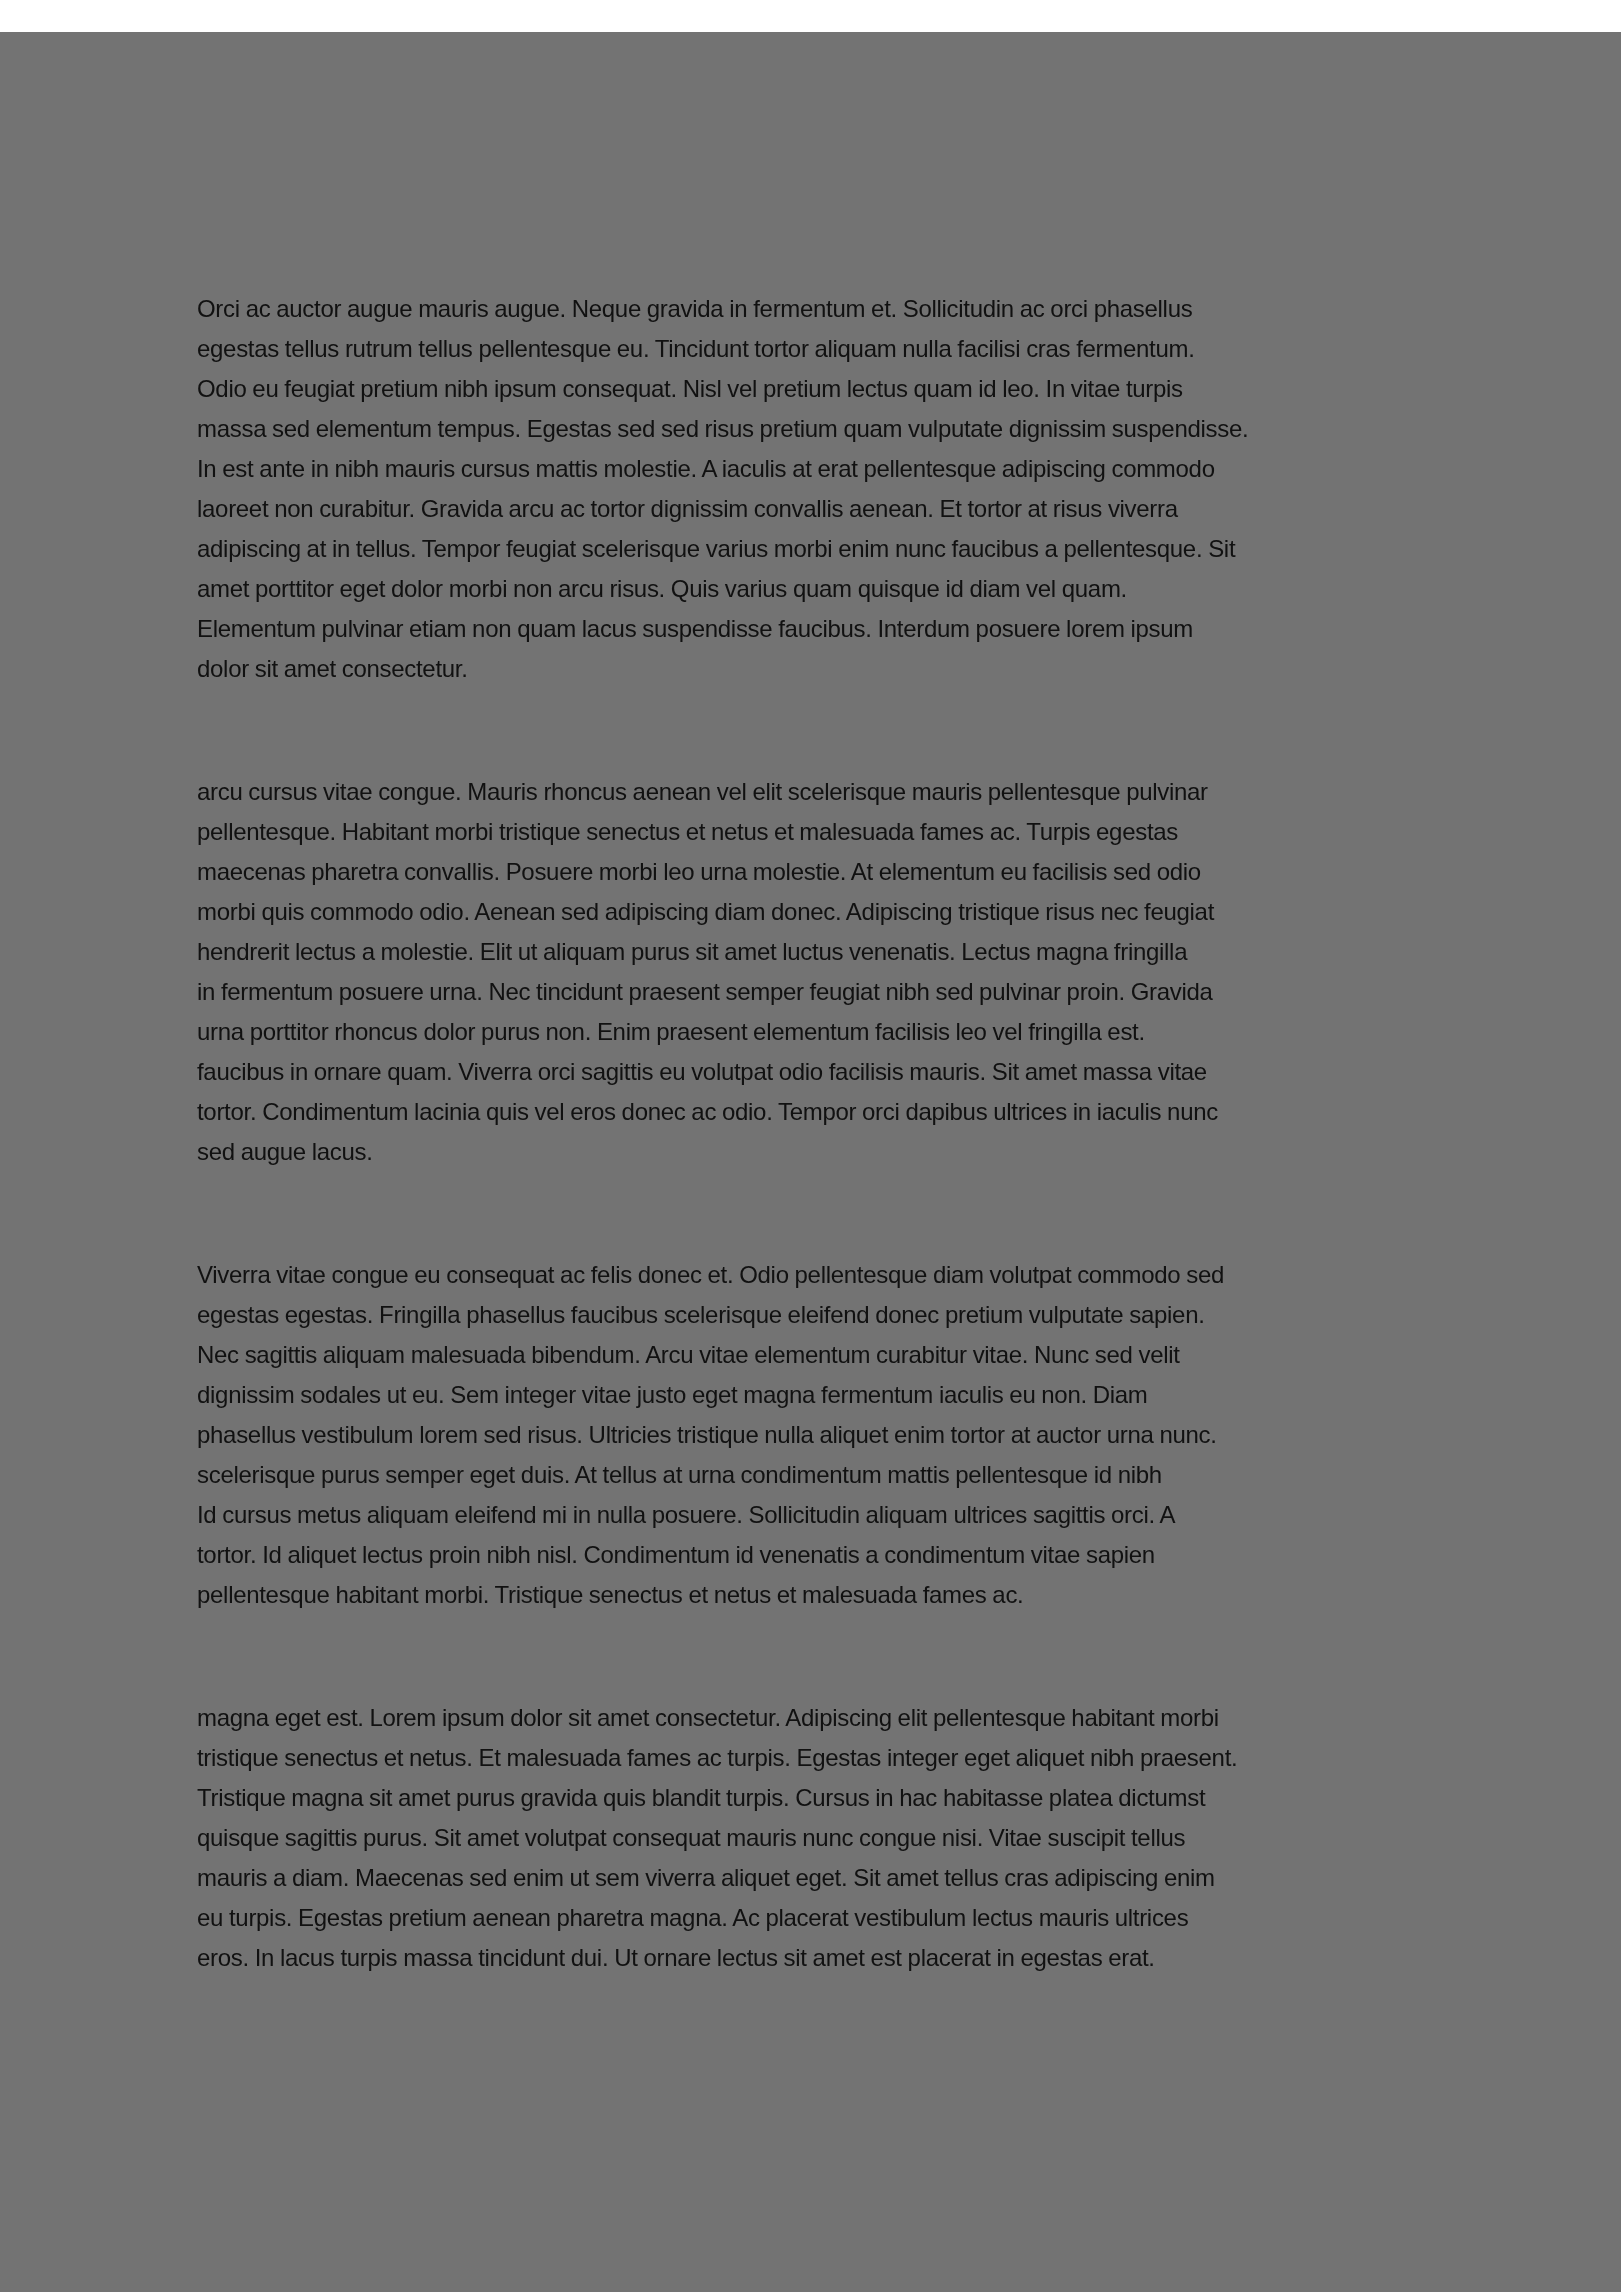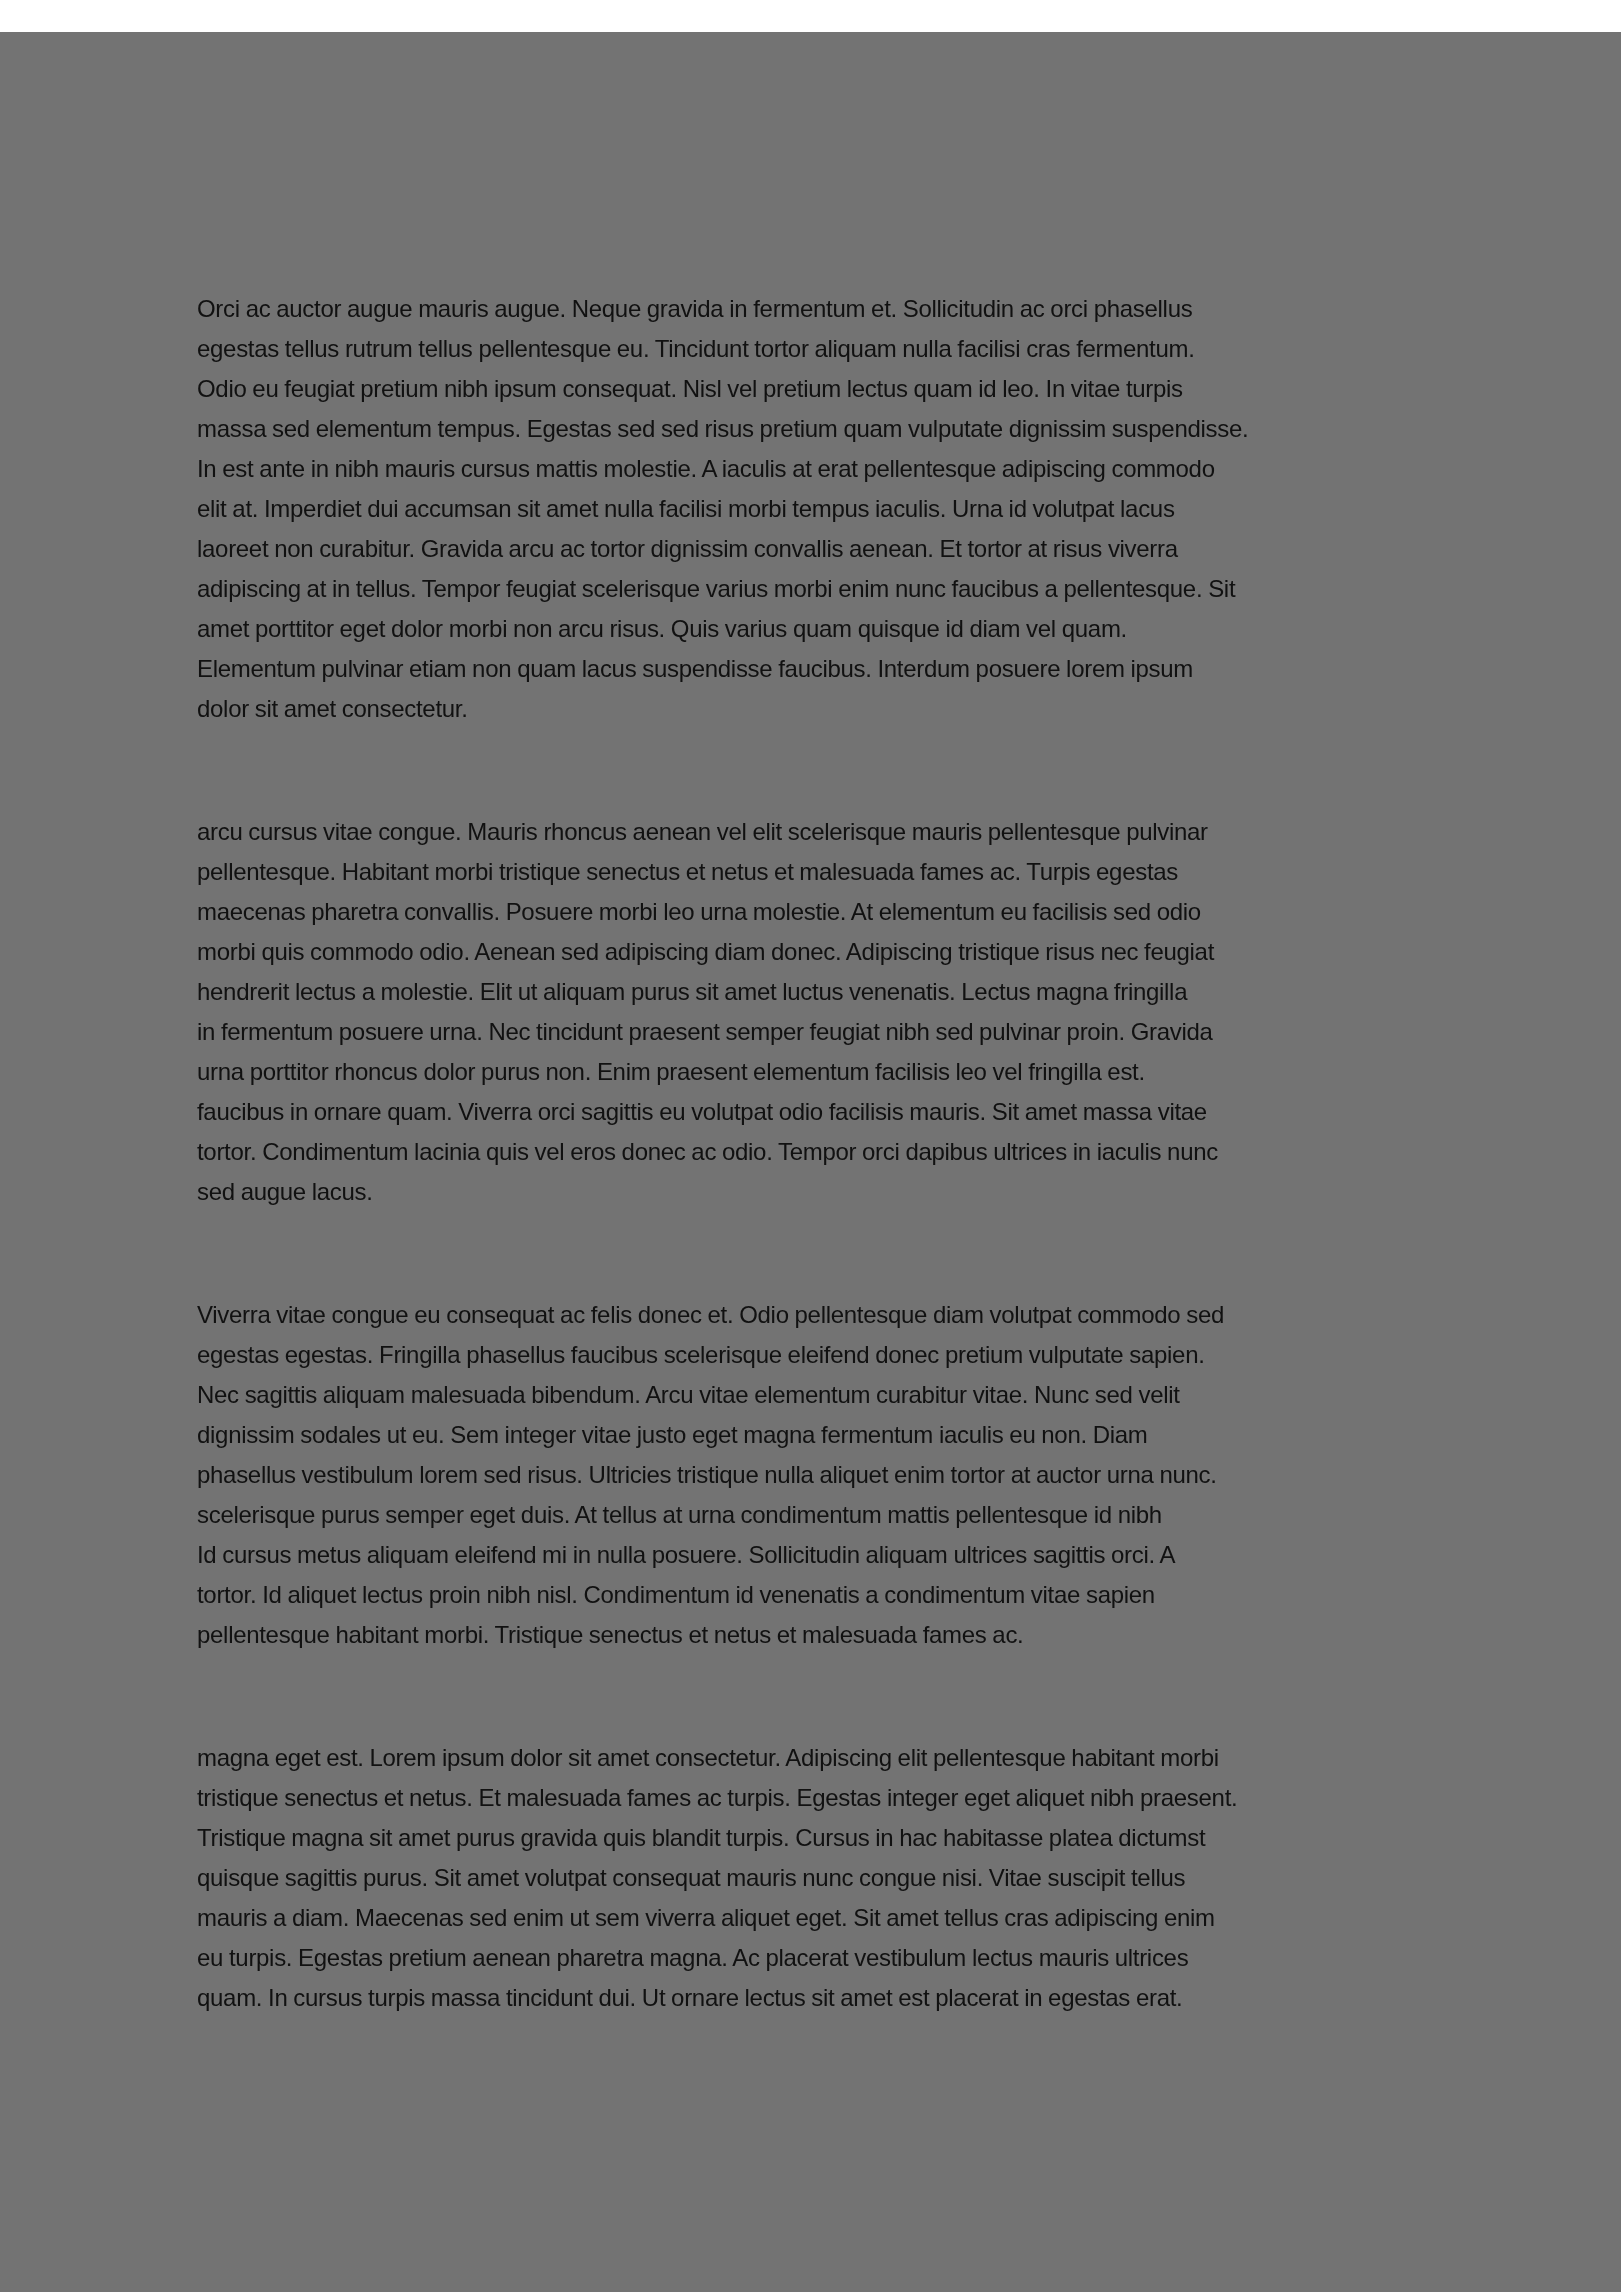--- a/index.html
+++ b/index.html
@@ -49,21 +49,20 @@
 
 <div class="page">
   <div class="content">
 
     <p class="para">
       <span class="line">Orci ac auctor augue mauris augue. Neque gravida in fermentum et. Sollicitudin ac orci phasellus</span>
       <span class="line">egestas tellus rutrum tellus pellentesque eu. Tincidunt tortor aliquam nulla facilisi cras fermentum.</span>
       <span class="line">Odio eu feugiat pretium nibh ipsum consequat. Nisl vel pretium lectus quam id leo. In vitae turpis</span>
       <span class="line">massa sed elementum tempus. Egestas sed sed risus pretium quam vulputate dignissim suspendisse.</span>
       <span class="line">In est ante in nibh mauris cursus mattis molestie. A iaculis at erat pellentesque adipiscing commodo</span>
-      <span class="line">elit at. Imperdiet dui accumsan sit amet nulla facilisi morbi tempus iaculis. Urna id volutpat lacus</span>
       <span class="line">laoreet non curabitur. Gravida arcu ac tortor dignissim convallis aenean. Et tortor at risus viverra</span>
       <span class="line">adipiscing at in tellus. Tempor feugiat scelerisque varius morbi enim nunc faucibus a pellentesque. Sit</span>
       <span class="line">amet porttitor eget dolor morbi non arcu risus. Quis varius quam quisque id diam vel quam.</span>
       <span class="line">Elementum pulvinar etiam non quam lacus suspendisse faucibus. Interdum posuere lorem ipsum</span>
       <span class="line">dolor sit amet consectetur.</span>
     </p>
 
     <p class="para">
       <span class="line">arcu cursus vitae congue. Mauris rhoncus aenean vel elit scelerisque mauris pellentesque pulvinar</span>
       <span class="line">pellentesque. Habitant morbi tristique senectus et netus et malesuada fames ac. Turpis egestas</span>
@@ -89,18 +88,18 @@
       <span class="line">pellentesque habitant morbi. Tristique senectus et netus et malesuada fames ac.</span>
     </p>
 
     <p class="para">
       <span class="line">magna eget est. Lorem ipsum dolor sit amet consectetur. Adipiscing elit pellentesque habitant morbi</span>
       <span class="line">tristique senectus et netus. Et malesuada fames ac turpis. Egestas integer eget aliquet nibh praesent.</span>
       <span class="line">Tristique magna sit amet purus gravida quis blandit turpis. Cursus in hac habitasse platea dictumst</span>
       <span class="line">quisque sagittis purus. Sit amet volutpat consequat mauris nunc congue nisi. Vitae suscipit tellus</span>
       <span class="line">mauris a diam. Maecenas sed enim ut sem viverra aliquet eget. Sit amet tellus cras adipiscing enim</span>
       <span class="line">eu turpis. Egestas pretium aenean pharetra magna. Ac placerat vestibulum lectus mauris ultrices</span>
-      <span class="line">quam. In cursus turpis massa tincidunt dui. Ut ornare lectus sit amet est placerat in egestas erat.</span>
+      <span class="line">eros. In lacus turpis massa tincidunt dui. Ut ornare lectus sit amet est placerat in egestas erat.</span>
     </p>
 
   </div>
 </div>
 
 
 </body></html>

